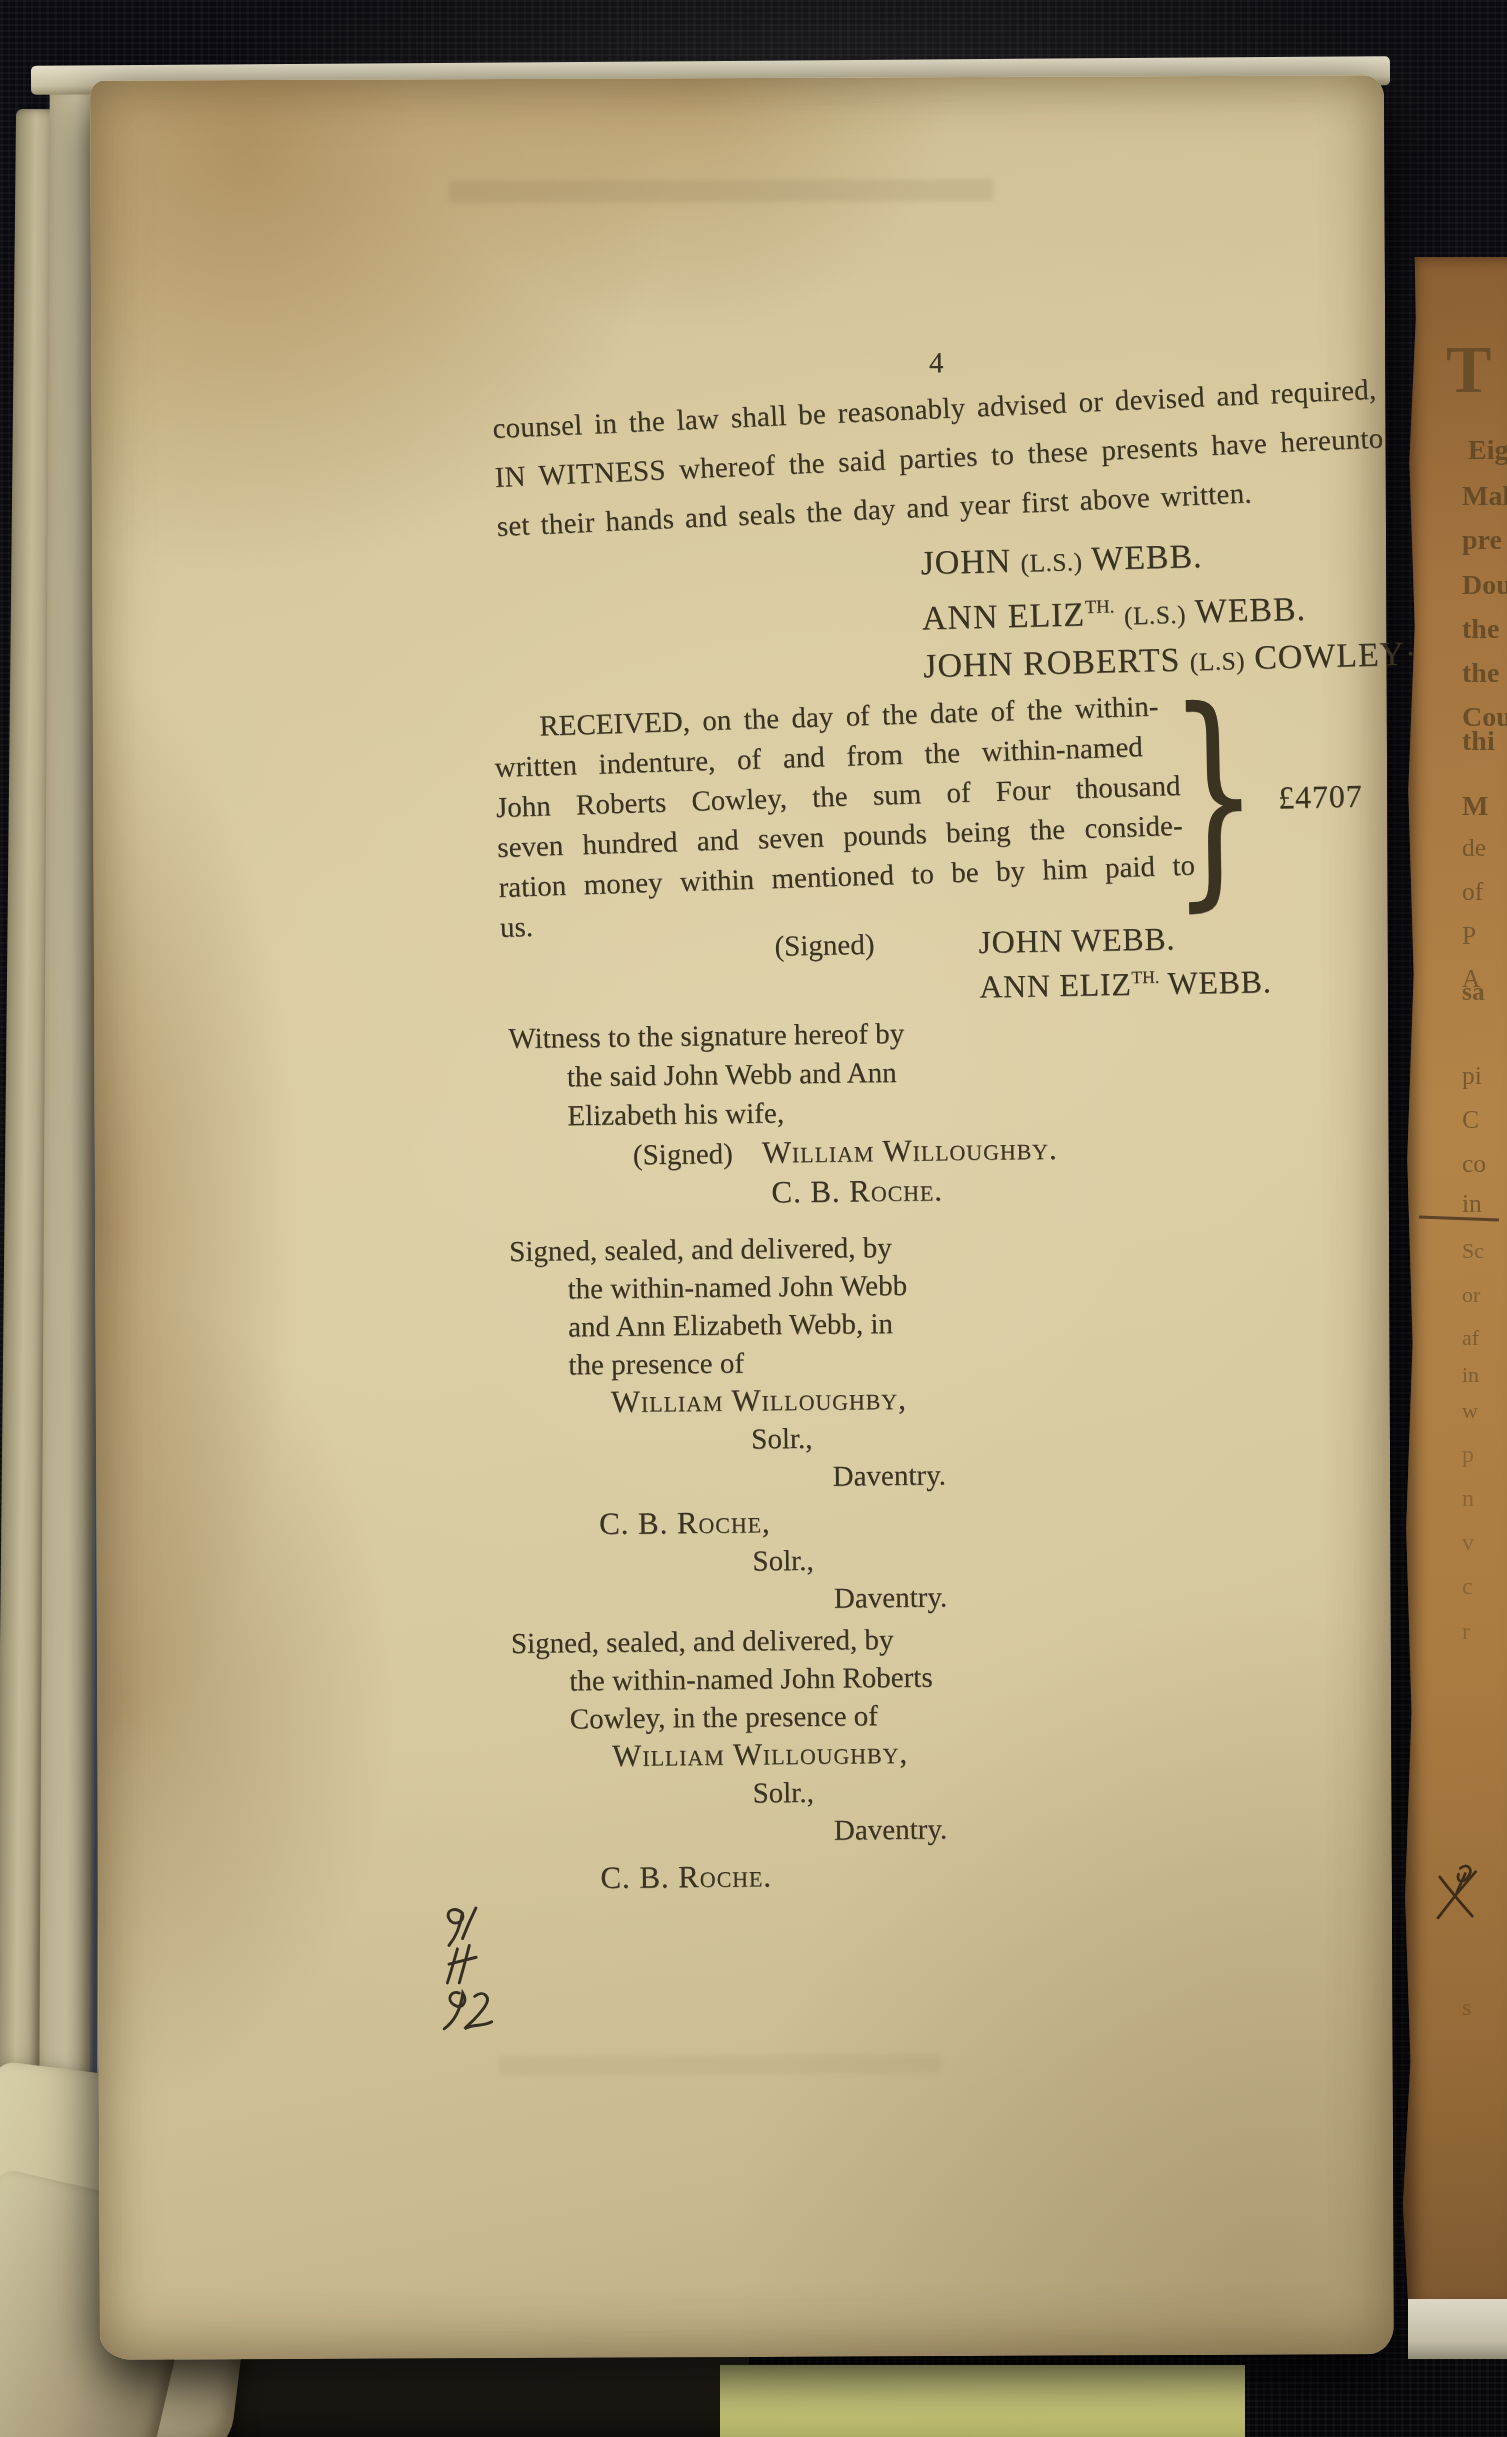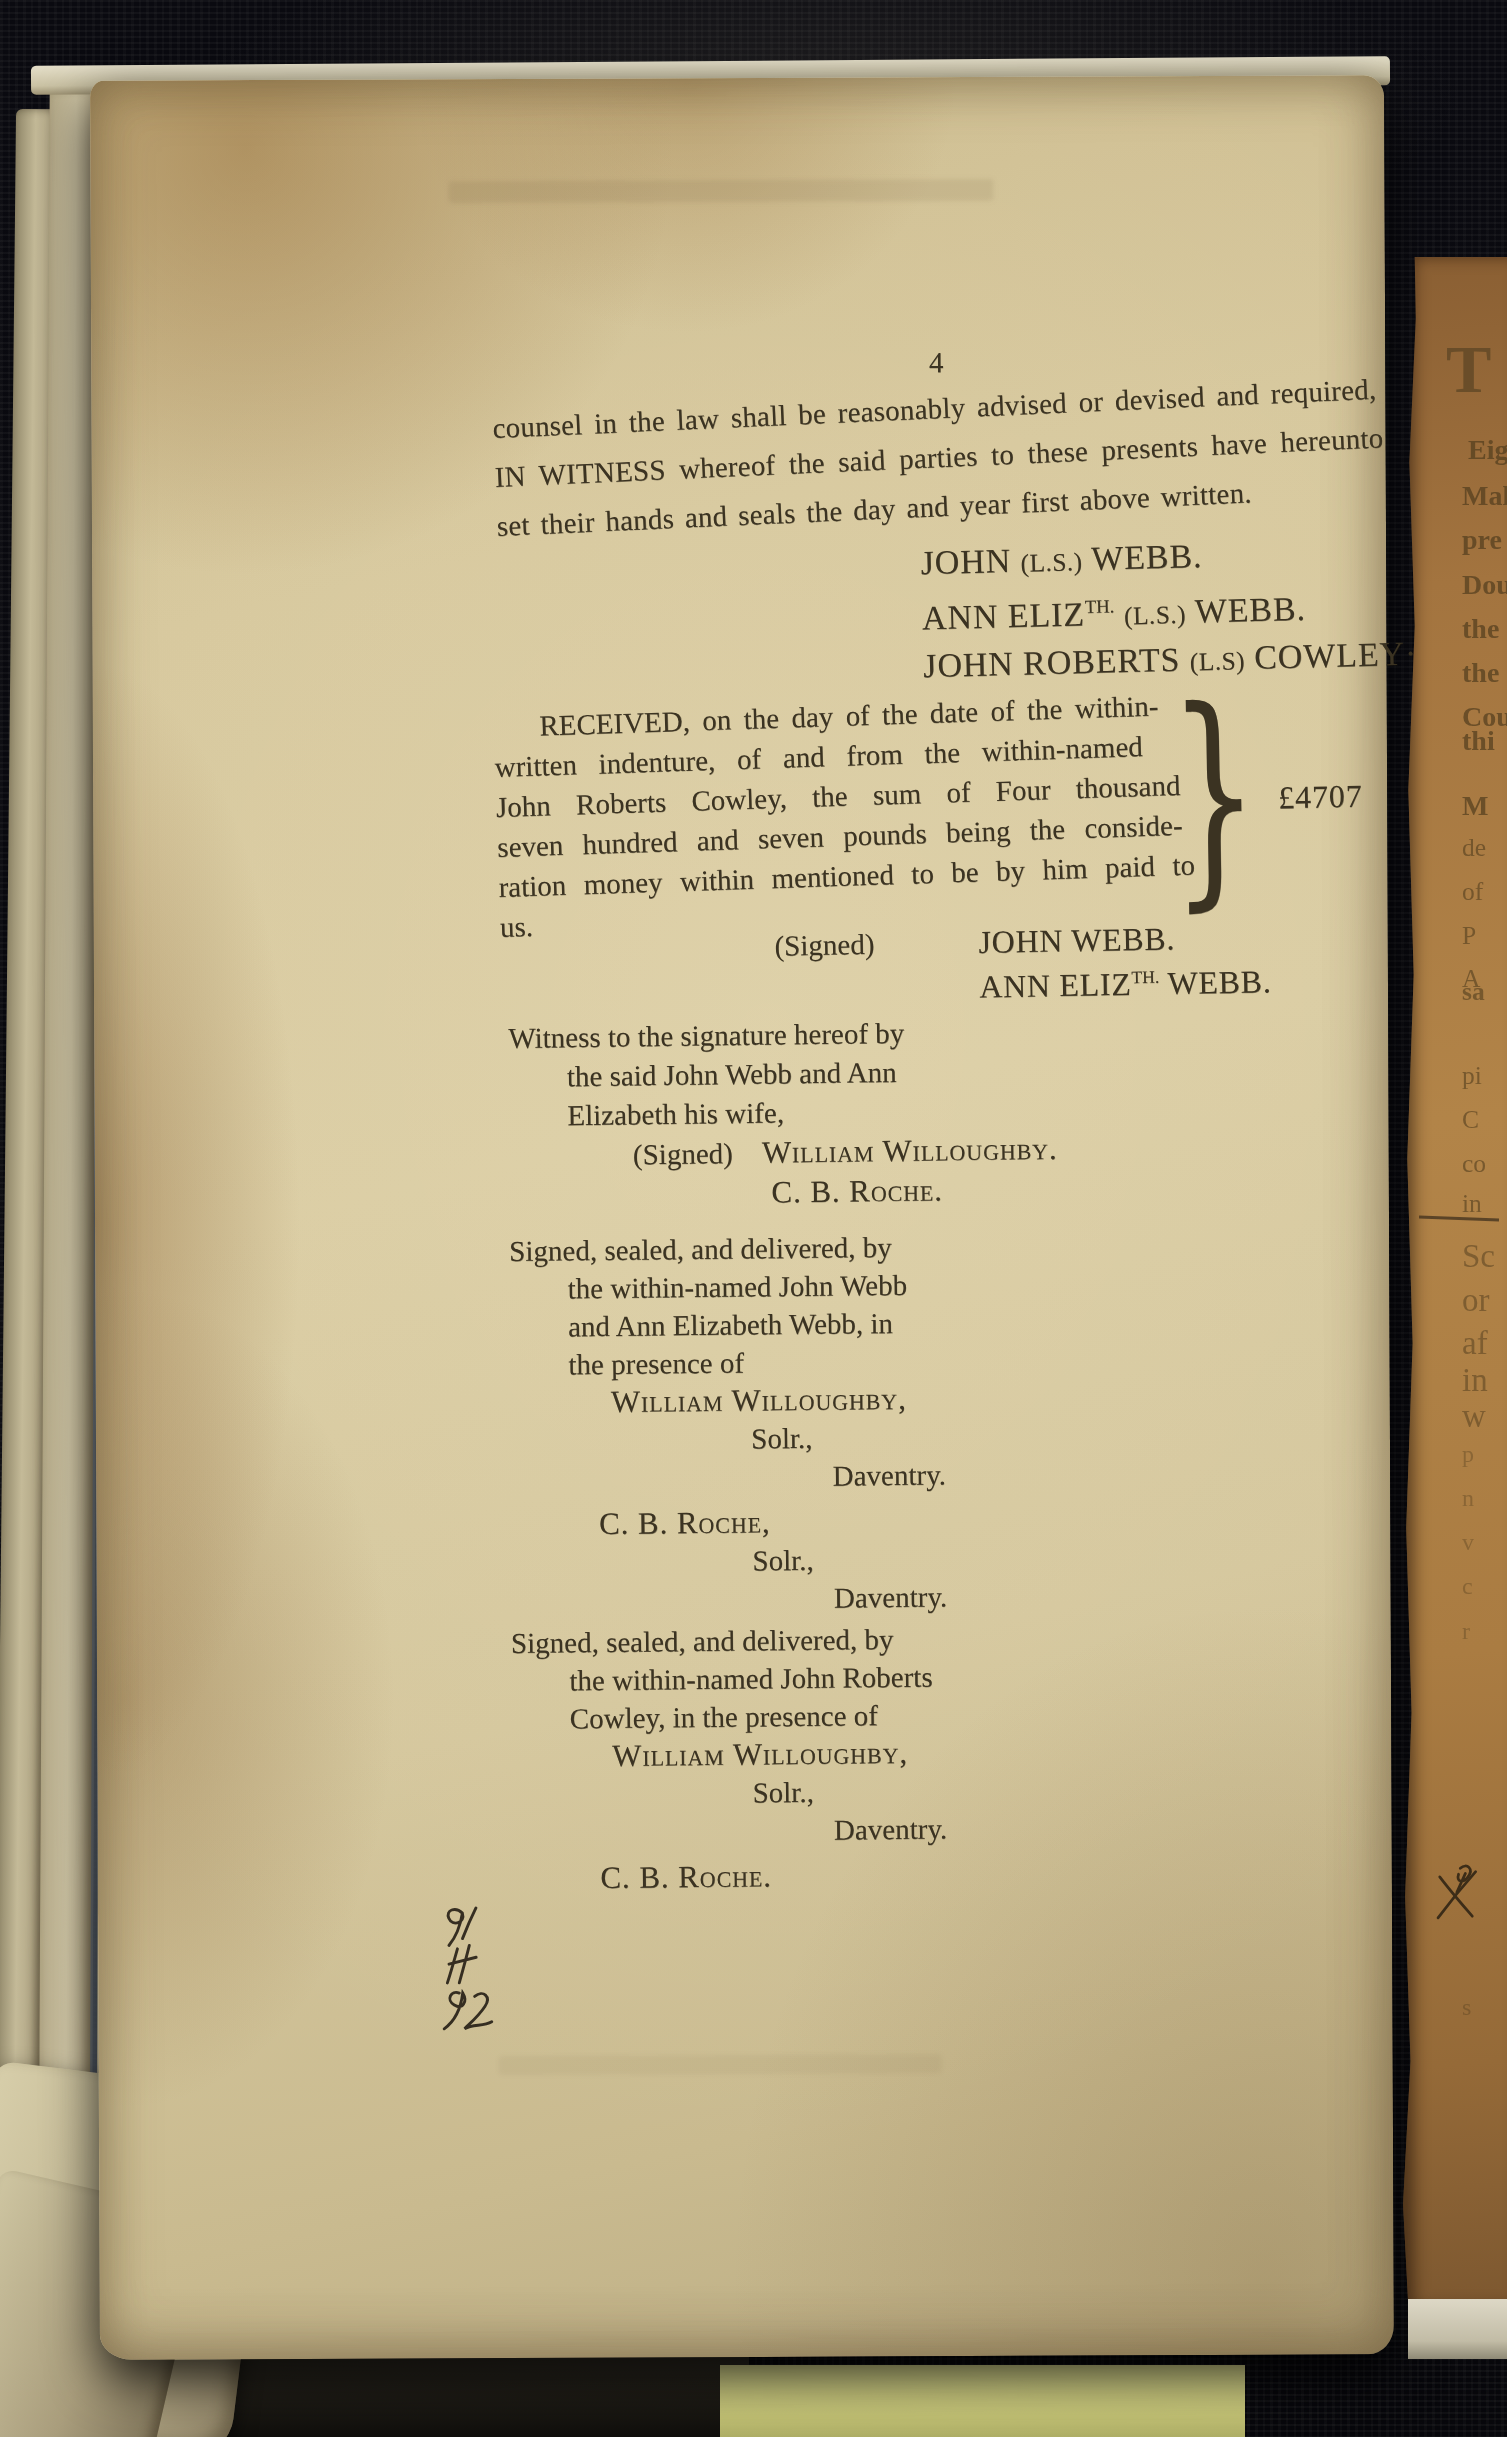--- a/index.html
+++ b/index.html
@@ -85,21 +85,21 @@
   .scribble{position:absolute;}
   
   .adj-page{position:absolute;left:1402px;top:257px;width:106px;height:2050px;
     clip-path:polygon(12% 0,100% 0,100% 100%,6% 100%,1% 95%,8% 88%,3% 80%,9% 71%,4% 62%,10% 53%,5% 44%,11% 35%,6% 26%,12% 18%,7% 10%,13% 3%);
     background:linear-gradient(175deg,#8a5f33 0%,#a3743f 16%,#b28448 42%,#aa7c42 68%,#956a38 88%,#7d5830 100%);
     box-shadow:inset 12px 0 15.3px rgba(30,15,5,.55);}
   .frag{position:absolute;left:60px;color:#4f3b1d;font-family:"Liberation Serif",serif;white-space:nowrap;}
   .frag-initial{left:44px;font-size:68px;font-weight:bold;opacity:.72;color:#5a4524;}
   .frag-strong{font-size:28px;font-weight:bold;opacity:.68;}
   .frag-mid{font-size:25.5px;opacity:.58;}
-  .frag-low{font-size:33px;opacity:.5;}
+  .frag-low{font-size:22px;opacity:.5;}
   .frag-faint{font-size:24px;opacity:.36;}
   .adj-rule{position:absolute;left:17px;top:960px;width:80px;height:3.4px;background:#3f2f1c;opacity:.75;transform:rotate(2deg);}
   .adj-white{position:absolute;left:1408px;top:2299px;width:100px;height:60px;
     background:linear-gradient(180deg,#ddd8c6,#c2bca6 70%,#8f8a76);}
 </style>
 </head>
 <body>
 
 <div class="scene">
 

